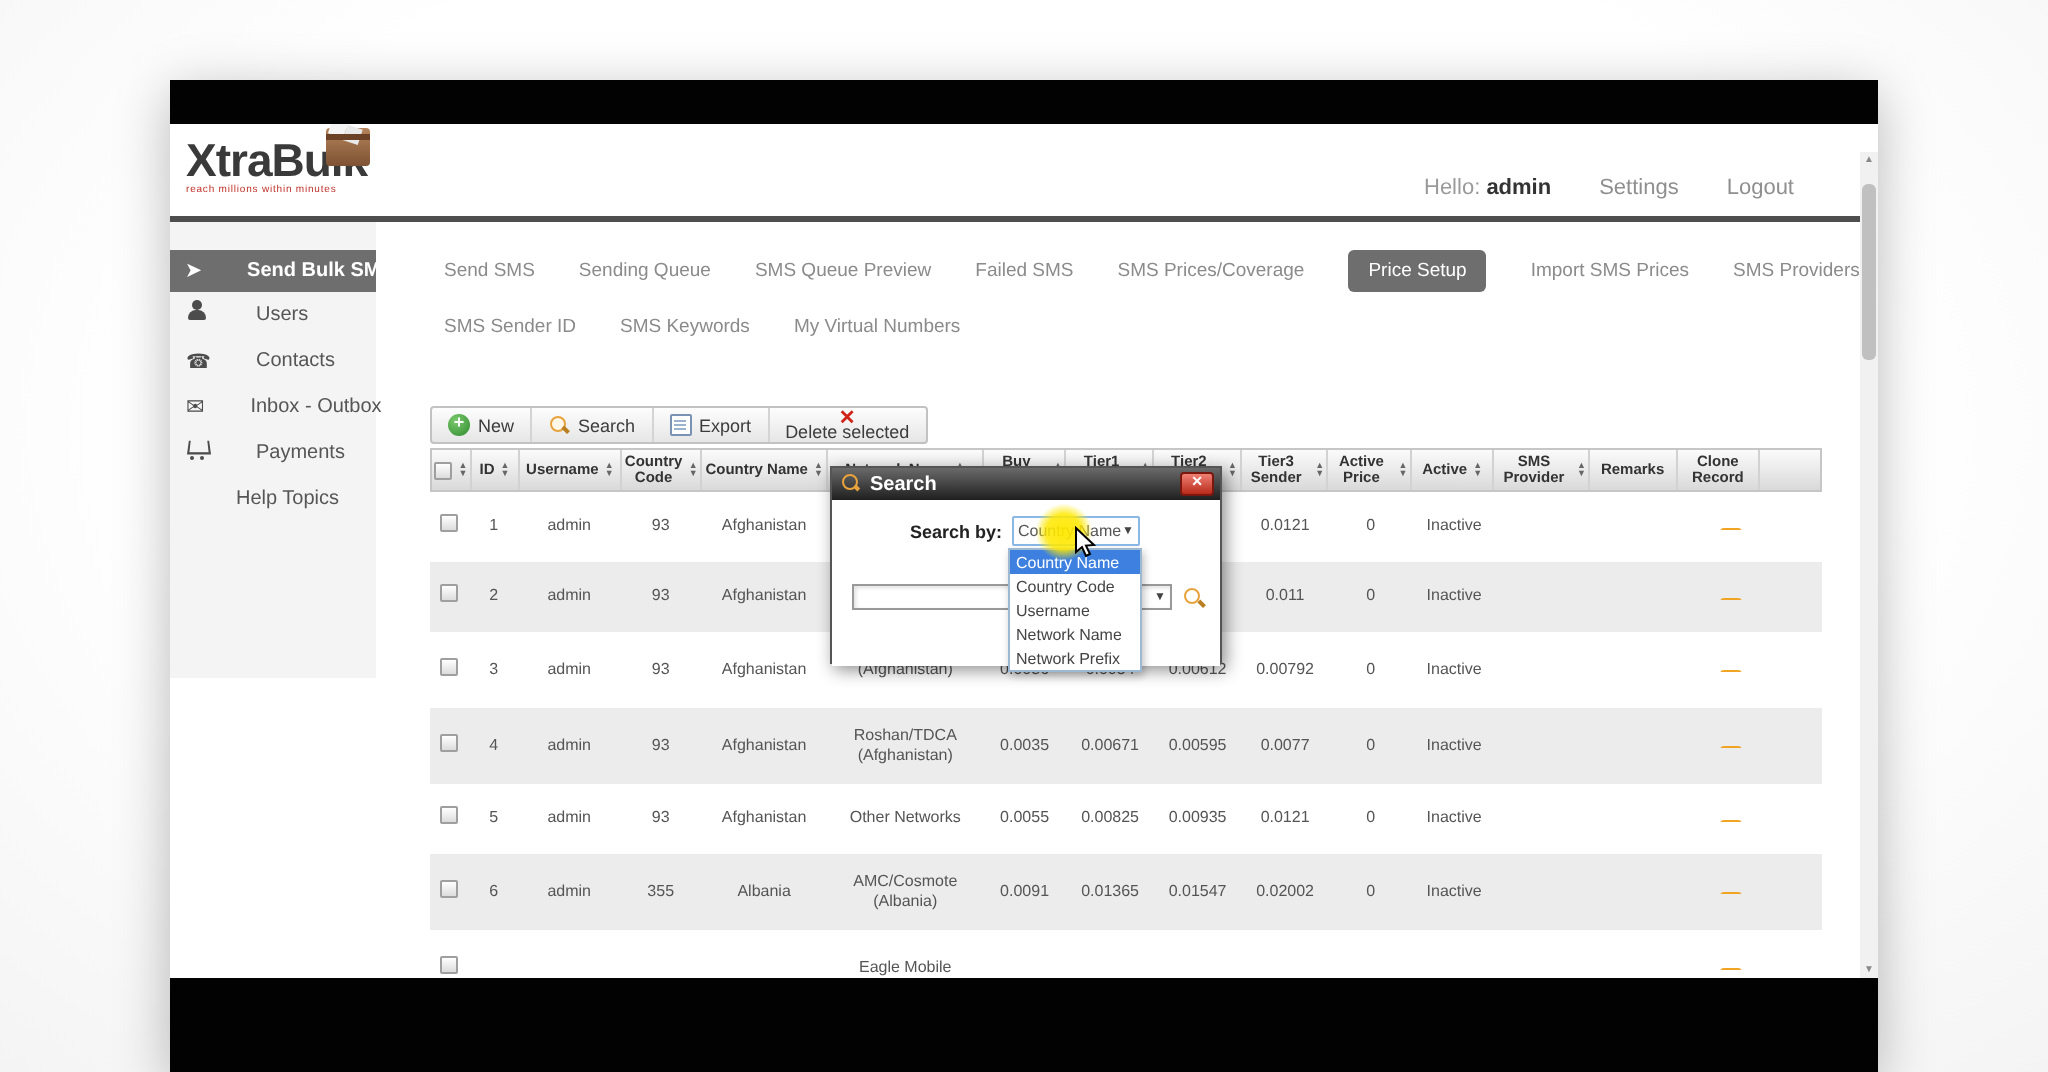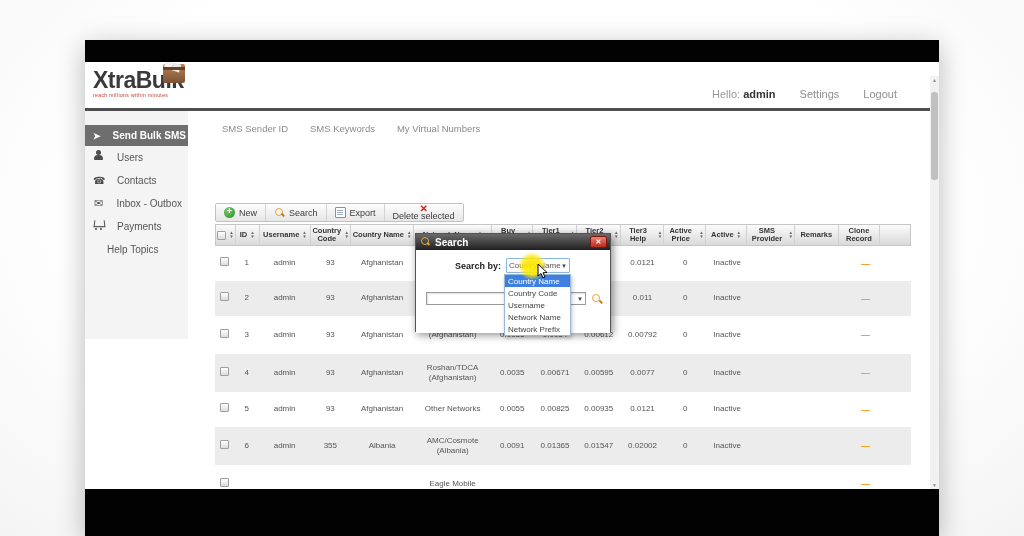--- a/index.html
+++ b/index.html
@@ -26,21 +26,21 @@
     background:#f4f4f4; transform:rotate(18deg); box-shadow:8px 1px 0 #e9e9e9; }
   .basket::after { content:""; position:absolute; left:0; top:3px; width:22px; height:3px; background:#6b4226; }
   .userbar { position:absolute; right:42px; top:26px; font-size:11px; color:#9a9a9a;
     display:flex; gap:24px; align-items:center; }
   .userbar .greet { color:#9a9a9a; }
   .userbar .greet b { color:#333; font-weight:bold; }
   .ulink { color:#8f8f8f; cursor:pointer; }
 
   
   .sidebar { position:absolute; left:0; top:49px; width:103px; height:228px; background:#f4f4f4; padding-top:14px; }
-  .snav-item { display:flex; align-items:center; gap:12px; height:23px; padding:0 6px 0 8px;
+  .snav-item { display:flex; align-items:center; gap:23px; height:23px; padding:0 6px 0 8px;
     font-size:10px; color:#565656; cursor:pointer; white-space:nowrap; }
   .snav-item.active { background:#6e6e6e; color:#fff; font-weight:bold; height:21px; }
   .si { display:inline-block; width:12px; text-align:center; font-size:10px; color:#4c4c4c; position:relative; }
   .snav-item.active .si { color:#fff; }
   .si-send-arrow::before { content:"\27A4"; font-size:9px; }
   .si-user::before { content:""; position:absolute; left:3px; top:-8px; width:5px; height:5px; border-radius:50%; background:#4c4c4c; }
   .si-user::after { content:""; position:absolute; left:1px; top:-3px; width:9px; height:5px; border-radius:4px 4px 1px 1px; background:#4c4c4c; }
   .si-phone::before { content:"\260E"; font-size:10px; }
   .si-mail::before { content:"\2709"; font-size:11px; }
   .si-cart::before { content:""; position:absolute; left:1px; top:-7px; width:9px; height:6px;
@@ -174,20 +174,30 @@
           <span class="si si-cart"></span>
           <span class="snav-label">Payments</span>
         </div>
           <div class="snav-item">
           <span class="si si-none"></span>
           <span class="snav-label">Help Topics</span>
         </div>
         </div>
 
       <div class="main">
+        <div class="tabs row1" id="tabs-row1">
+            <span class="tab">Send SMS</span>
+            <span class="tab">Sending Queue</span>
+            <span class="tab">SMS Queue Preview</span>
+            <span class="tab">Failed SMS</span>
+            <span class="tab">SMS Prices/Coverage</span>
+            <span class="tab active">Price Setup</span>
+            <span class="tab">Import SMS Prices</span>
+            <span class="tab">SMS Providers</span>
+          </div>
         <div class="tabs row2" id="tabs-row2">
             <span class="tab">SMS Sender ID</span>
             <span class="tab">SMS Keywords</span>
             <span class="tab">My Virtual Numbers</span>
           </div>
       </div>
 
       <div class="toolbar" id="toolbar">
           <span class="tbtn">
           <span class="ti ti-new"></span>
@@ -266,21 +276,21 @@
               </span>
             </div>
             <div class="th c8">
               <span>Tier2 Price</span>
               <span class="sort">
                 <span>▲</span>
                 <span>▼</span>
               </span>
             </div>
             <div class="th c9">
-              <span>Tier3 Help</span>
+              <span>Tier3 Sender</span>
               <span class="sort">
                 <span>▲</span>
                 <span>▼</span>
               </span>
             </div>
             <div class="th c10">
               <span>Active Price</span>
               <span class="sort">
                 <span>▲</span>
                 <span>▼</span>

